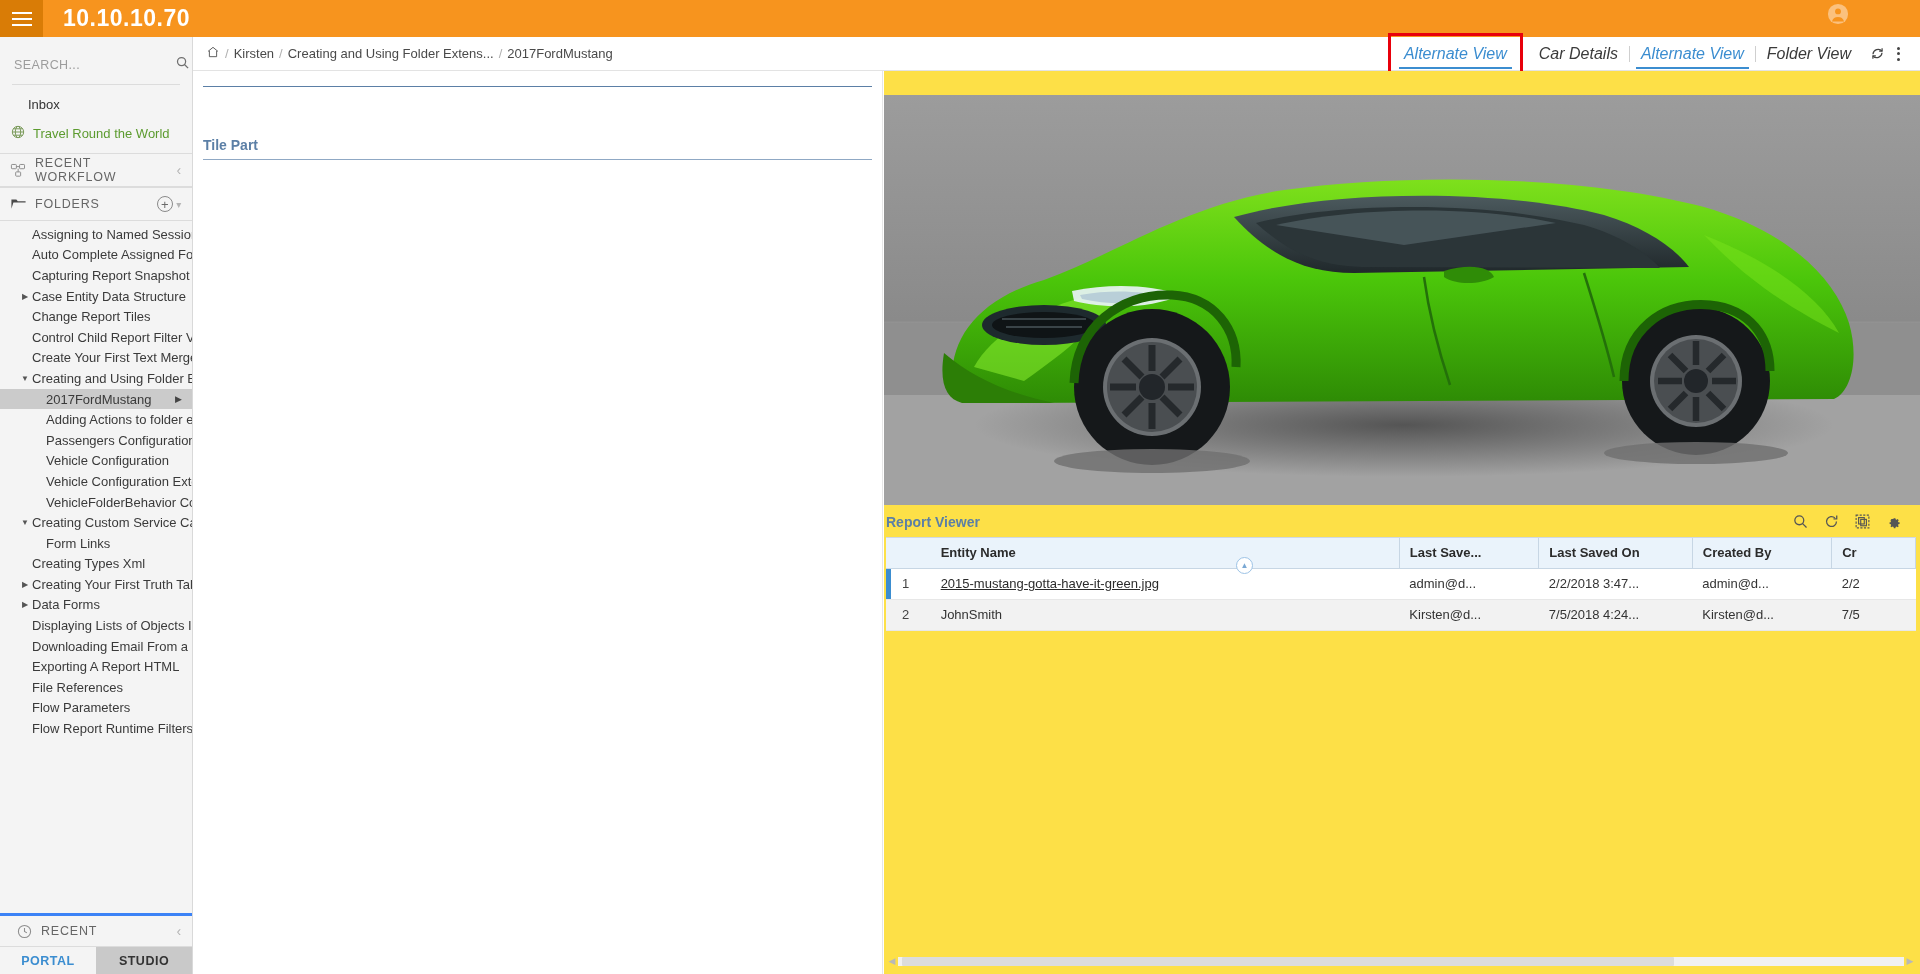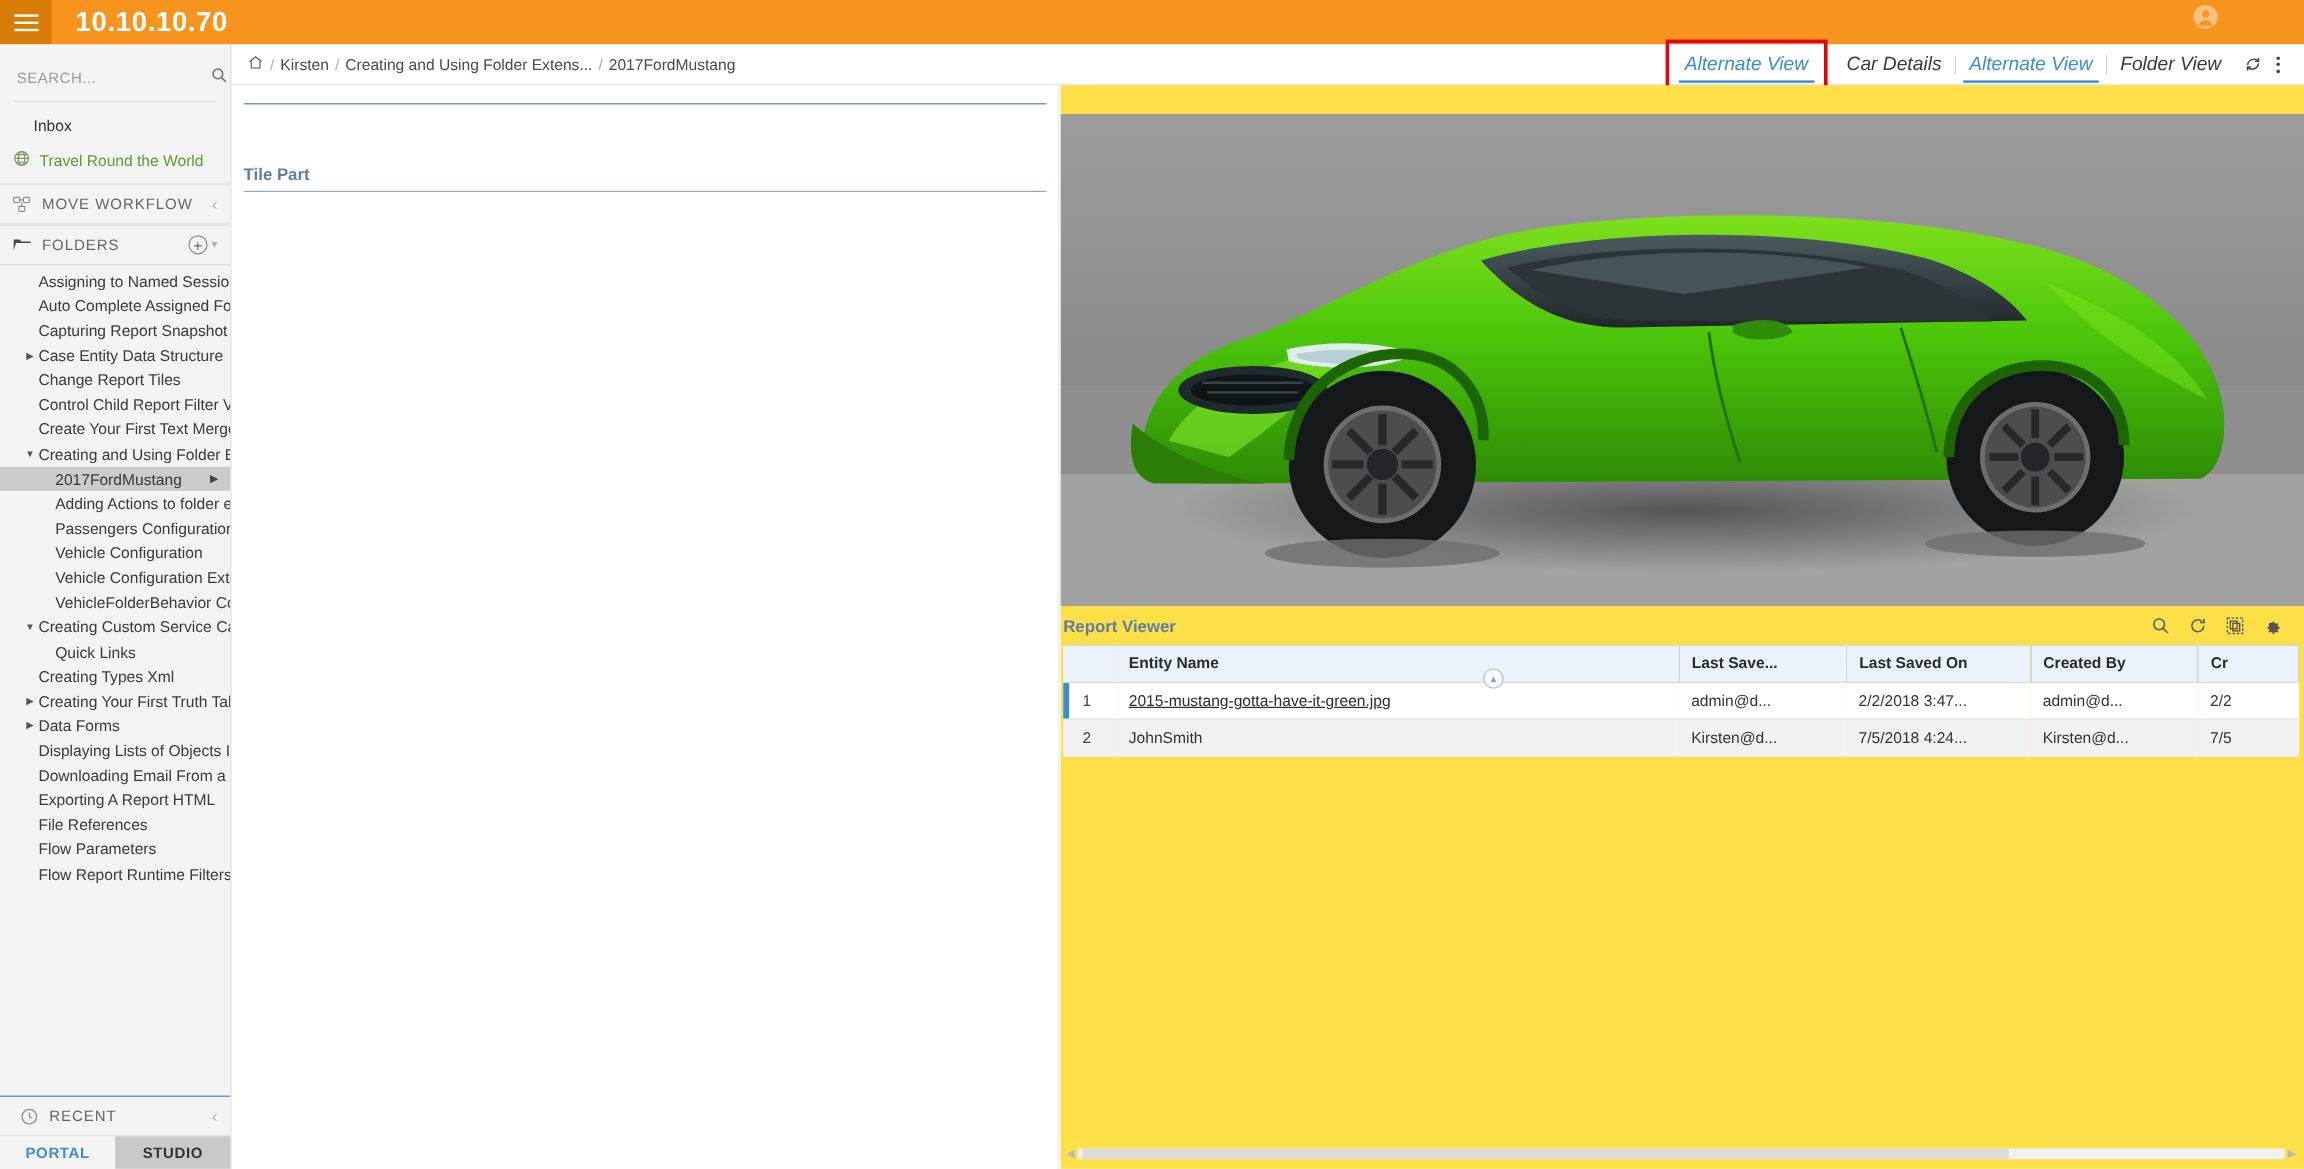--- a/index.html
+++ b/index.html
@@ -84,21 +84,21 @@
     font-size: 13px; color: #3a3a3a; white-space: nowrap; cursor: pointer;
   }
   .fitem .tw { width: 14px; flex: none; text-align: center; font-size: 8px; color: #555; }
   .fitem .flabel { overflow: hidden; text-overflow: clip; }
   .fitem.lvl0 { padding-left: 18px; }
   .fitem.lvl1 { padding-left: 32px; }
   .fitem.selected { background: #CBCBCB; }
   .fitem .rarrow { margin-left: auto; padding-right: 10px; font-size: 9px; color:#444; }
 
   #recent-head {
-    border-top: 1px solid #3b82f6; border-bottom: 1px solid #dcdcdc; padding-left: 16px;
+    border-top: 3px solid #3b82f6; border-bottom: 1px solid #dcdcdc; padding-left: 16px;
   }
   #bottom-tabs { display: flex; height: 27px; }
   .btab {
     flex: 1; display:flex; align-items:center; justify-content:center;
     font-size: 12.5px; font-weight: bold; letter-spacing: .5px; cursor: pointer;
   }
   .btab.active { background: #F4F4F4; color: #3B8DD0; }
   .btab.inactive { background: #C9C9C9; color: #333; }
 
   
@@ -265,21 +265,21 @@
     <span>Travel Round the World</span>
   </div>
 
   <div class="sec-head">
     <svg class="sec-ic" viewBox="0 0 24 24" fill="none" stroke="#8e8e8e" stroke-width="1.4">
       <rect x="2" y="3.5" width="7" height="6" rx="1"></rect>
         <rect x="13.5" y="3.5" width="7" height="6" rx="1"></rect>
         <rect x="8" y="14" width="7" height="6" rx="1"></rect>
       <path d="M9 6.5h4.5M11.5 9.5v4.5"></path>
     </svg>
-    <span class="sec-label">MOVE WORKFLOW</span>
+    <span class="sec-label">RECENT WORKFLOW</span>
     <span class="chev">‹</span>
   </div>
 
   <div class="sec-head">
     <svg class="sec-ic" viewBox="0 0 24 24" fill="#4a4a4a">
       <path d="M2 5h7l2 2.3h11v2H4.8L2 18z"></path>
     </svg>
     <span class="sec-label">FOLDERS</span>
     <span class="plus-wrap">
       <span class="plus-circle">+</span>
@@ -344,21 +344,21 @@
       <div class="fitem lvl1">
         <span class="tw"></span>
         <span class="flabel">VehicleFolderBehavior Config</span>
       </div>
       <div class="fitem lvl0">
         <span class="tw">▼</span>
         <span class="flabel">Creating Custom Service Catalo</span>
       </div>
       <div class="fitem lvl1">
         <span class="tw"></span>
-        <span class="flabel">Quick Links</span>
+        <span class="flabel">Form Links</span>
       </div>
       <div class="fitem lvl0">
         <span class="tw"></span>
         <span class="flabel">Creating Types Xml</span>
       </div>
       <div class="fitem lvl0">
         <span class="tw">▶</span>
         <span class="flabel">Creating Your First Truth Table</span>
       </div>
       <div class="fitem lvl0">

